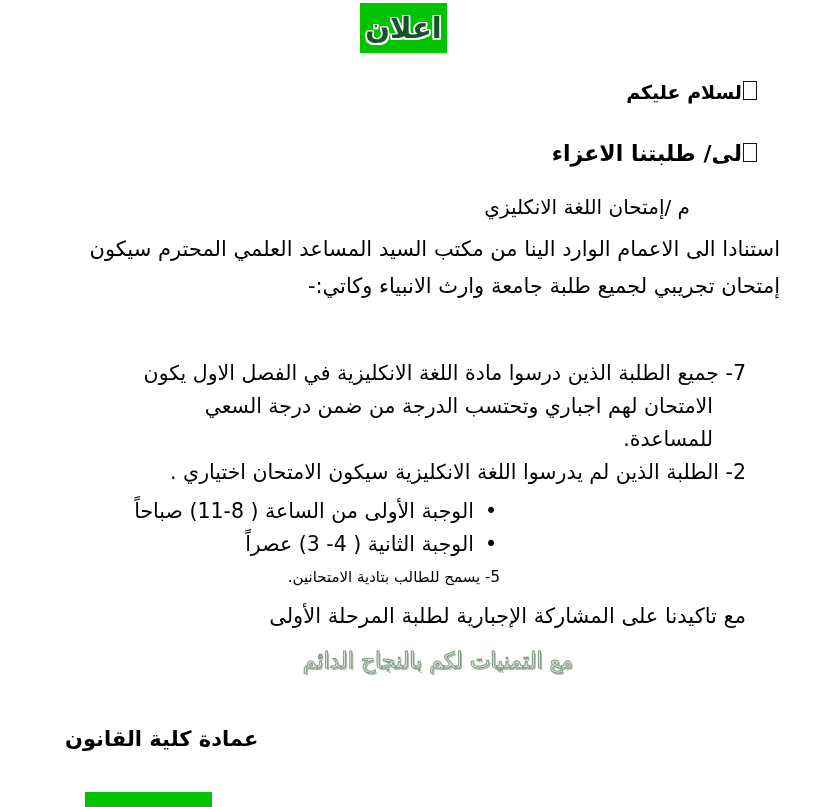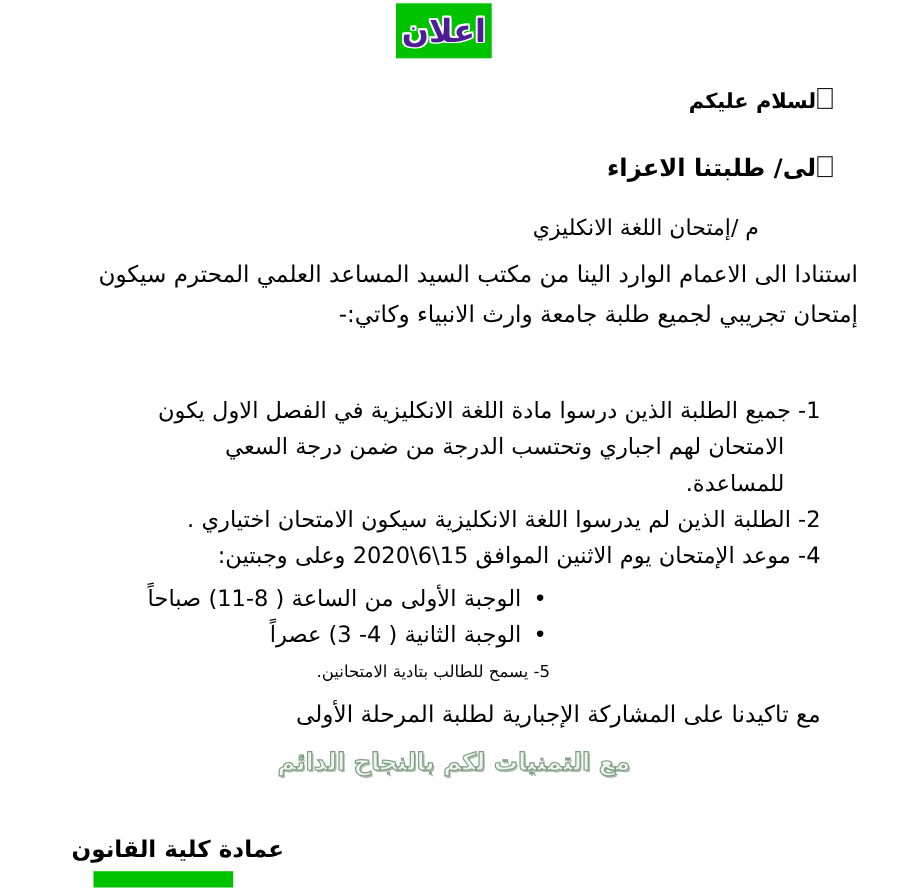--- a/index.html
+++ b/index.html
@@ -10,21 +10,21 @@
     font-family:"DejaVu Sans",sans-serif;
     font-size:20px;
   }
   
   .banner{
     margin:3px 375px 0 0;width:87px;height:50px;
     background:#00c300;
     display:flex;align-items:center;justify-content:center;
   }
   .banner-text{
-    color:#4c1d95;font-weight:bold;font-size:29px;line-height:1;
+    color:#14532d;font-weight:bold;font-size:29px;line-height:1;
     text-shadow:-1.5px -1.5px 0 #fff,1.5px -1.5px 0 #fff,-1.5px 1.5px 0 #fff,
                  1.5px 1.5px 0 #fff,0 -1.5px 0 #fff,0 1.5px 0 #fff,
                 -1.5px 0 0 #fff,1.5px 0 0 #fff;
   }
   .greeting{margin:25px 65px 0 0;font-weight:bold;font-size:19px;line-height:28px;}
   .addressee{margin:34px 65px 0 0;font-weight:bold;font-size:22px;line-height:28px;}
   
   .tofu{
     display:inline-block;width:12px;height:17px;
     border:1.8px solid #151515;margin-left:1px;vertical-align:-1px;
@@ -36,21 +36,21 @@
   }
   .numbered-list{margin:52px 76px 0 0;font-size:20.5px;}
   .n-item{width:585px;line-height:33px;text-align:right;}
   .n-item.hanging{padding-right:33px;text-indent:-33px;}
   .bullets{margin:6px 325px 0 0;}
   .bullet-row{display:flex;gap:11px;line-height:33px;font-size:20.5px;}
   .bullet-marker{line-height:33px;}
   .item-five{margin:0 322px 0 0;line-height:33px;font-size:15px;}
   .confirmation{margin:7px 76px 0 0;font-size:21px;line-height:30px;}
   .wishes{
-    margin:15px 249px 0 0;font-size:22px;line-height:30px;font-weight:bold;
+    margin:15px 249px 0 0;font-size:22px;line-height:30px;font-weight:normal;
     color:#eef4ee;
     -webkit-text-stroke:1.1px #7f9e82;
     text-shadow:1.5px 1.5px 0 #aebfb0;
   }
   .signature{
     margin-top:48px;padding-left:65px;text-align:left;
     font-weight:bold;font-size:21px;line-height:30px;
   }
   .bottom-bar{
     position:absolute;left:85px;top:792px;width:127px;height:15px;
@@ -66,23 +66,22 @@
 
 <div class="greeting"><span class="tofu"></span><span>لسلام عليكم</span></div>
 
 <div class="addressee"><span class="tofu"></span><span>لى/ طلبتنا الاعزاء</span></div>
 
 <div class="subject">م /إمتحان اللغة الانكليزي</div>
 
 <div class="intro">استنادا الى الاعمام الوارد الينا من مكتب السيد المساعد العلمي المحترم سيكون إمتحان تجريبي لجميع طلبة جامعة وارث الانبياء وكاتي:-</div>
 
 <div class="numbered-list">
-  <div class="n-item hanging">1- جميع الطلبة الذين درسوا مادة اللغة الانكليزية في الفصل الاول يكون الامتحان لهم اجباري وتحتسب الدرجة من ضمن درجة السعي للمساعدة.</div>
+  <div class="n-item hanging">7- جميع الطلبة الذين درسوا مادة اللغة الانكليزية في الفصل الاول يكون الامتحان لهم اجباري وتحتسب الدرجة من ضمن درجة السعي للمساعدة.</div>
   <div class="n-item">2- الطلبة الذين لم يدرسوا اللغة الانكليزية سيكون الامتحان اختياري .</div>
-  <div class="n-item">4- موعد الإمتحان يوم الاثنين الموافق 15\6\2020 وعلى وجبتين:</div>
 </div>
 
 <div class="bullets">
   <div class="bullet-row">
     <span class="bullet-marker">•</span>
     <span>الوجبة الأولى من الساعة ( 8-11) صباحاً</span>
   </div>
   <div class="bullet-row">
     <span class="bullet-marker">•</span>
     <span>الوجبة الثانية ( 4- 3) عصراً</span>

